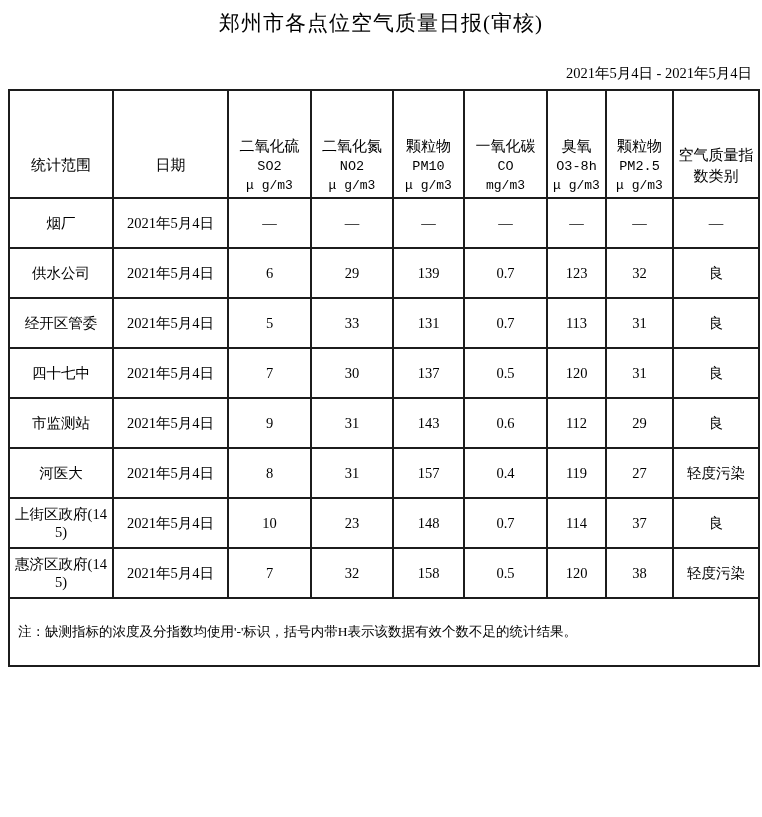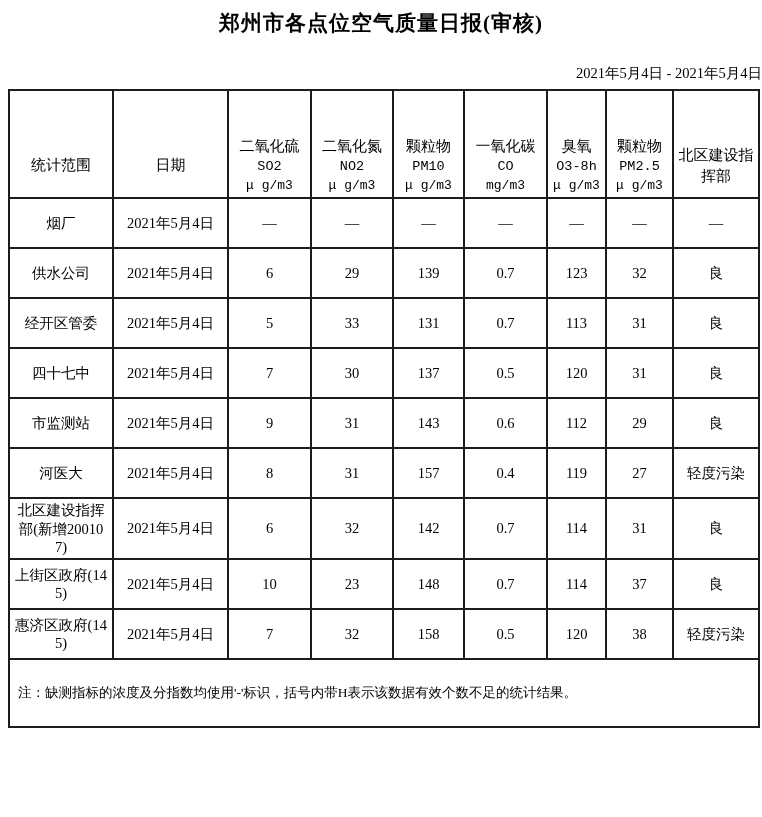--- a/index.html
+++ b/index.html
@@ -11,25 +11,26 @@
     overflow: hidden;
     font-family: "Liberation Serif", "DejaVu Serif", serif;
     color: #000000;
   }
   .page-title {
     text-align: center;
     font-size: 21px;
     letter-spacing: 1px;
     padding-top: 9px;
     margin: 0;
-    font-weight: 700;
+    font-weight: 400;
   }
   .date-range {
     text-align: right;
     font-size: 14.5px;
+    padding-right: 10px;
     margin-top: 27px;
     margin-bottom: 6px;
   }
   table.report {
     border-collapse: collapse;
     table-layout: fixed;
     margin-left: 8px;
     width: 746px;
   }
   table.report th, table.report td {
@@ -117,21 +118,21 @@
           <div class="h-name">臭氧</div>
           <div class="h-code">O3-8h</div>
           <div class="h-unit">μ g/m3</div>
         </th>
         <th>
           <div class="h-name">颗粒物</div>
           <div class="h-code">PM2.5</div>
           <div class="h-unit">μ g/m3</div>
         </th>
         <th>
-          <div class="h-name">北区建设指挥部</div>
+          <div class="h-name">空气质量指数类别</div>
         </th>
       </tr>
   </thead>
   <tbody id="body-rows">
       <tr>
         <td>烟厂</td>
         <td>2021年5月4日</td>
         <td>—</td>
         <td>—</td>
         <td>—</td>
@@ -187,31 +188,20 @@
       <tr>
         <td>河医大</td>
         <td>2021年5月4日</td>
         <td>8</td>
         <td>31</td>
         <td>157</td>
         <td>0.4</td>
         <td>119</td>
         <td>27</td>
         <td>轻度污染</td>
-      </tr>
-      <tr>
-        <td>北区建设指挥部(新增200107)</td>
-        <td>2021年5月4日</td>
-        <td>6</td>
-        <td>32</td>
-        <td>142</td>
-        <td>0.7</td>
-        <td>114</td>
-        <td>31</td>
-        <td>良</td>
       </tr>
       <tr>
         <td>上街区政府(145)</td>
         <td>2021年5月4日</td>
         <td>10</td>
         <td>23</td>
         <td>148</td>
         <td>0.7</td>
         <td>114</td>
         <td>37</td>

